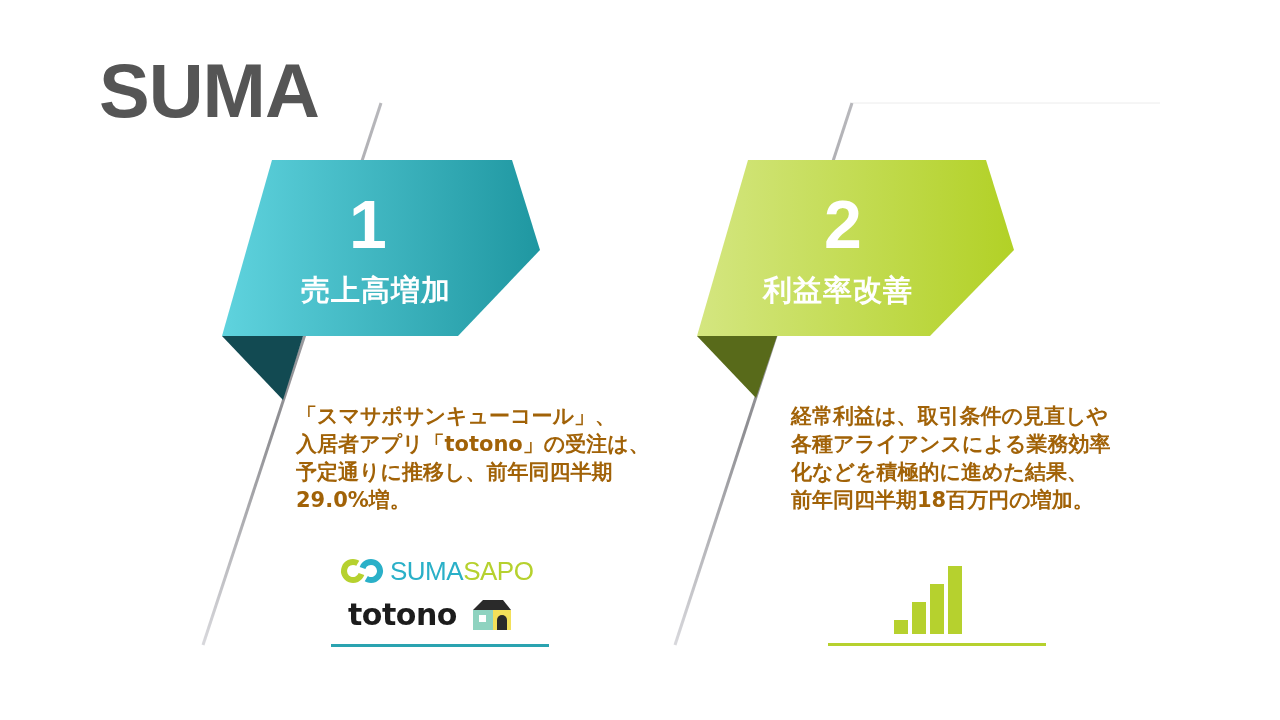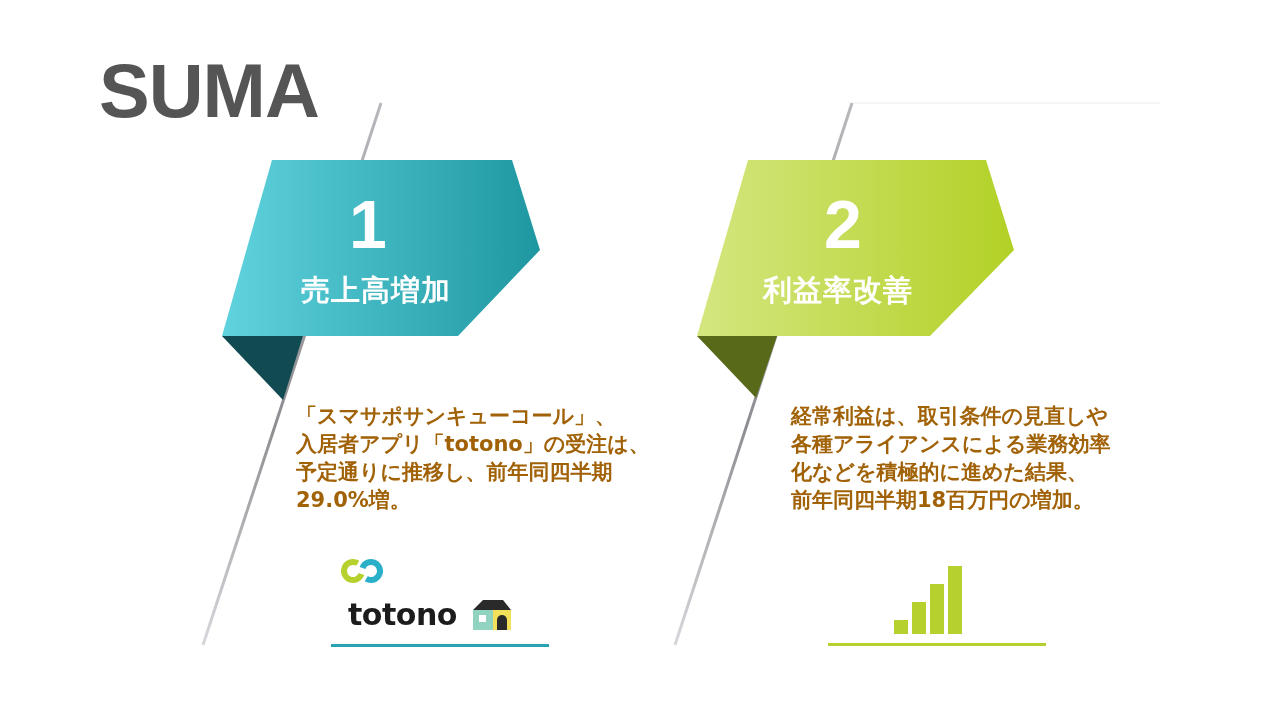--- a/index.html
+++ b/index.html
@@ -98,20 +98,21 @@
 <div class="body-text" style="left:296px; top:402px;">「スマサポサンキューコール」、
 入居者アプリ「totono」の受注は、
 予定通りに推移し、前年同四半期
 29.0%増。</div>
 
 <div class="logo-suma">
   <svg width="44" height="26" viewBox="0 0 44 26">
     <circle cx="13" cy="13" r="9" fill="none" stroke="#b6d12e" stroke-width="6" stroke-dasharray="44 14" transform="rotate(20 13 13)"></circle>
     <circle cx="31" cy="13" r="9" fill="none" stroke="#2ab0c8" stroke-width="6" stroke-dasharray="44 14" transform="rotate(200 31 13)"></circle>
   </svg>
+  <span class="word"><span class="suma">SUMA</span><span class="sapo">SAPO</span></span>
 </div>
 
 <div class="logo-totono">
   <span class="word">totono</span>
   <svg style="margin-left:12px;" width="44" height="34" viewBox="0 0 44 34">
     <polygon points="4,12 14,2 34,2 42,12" fill="#2a2a2a"></polygon>
     <rect x="4" y="12" width="20" height="20" fill="#8fd3c0"></rect>
     <rect x="24" y="12" width="18" height="20" fill="#f3e05a"></rect>
     <rect x="10" y="17" width="7" height="7" fill="#ffffff"></rect>
     <path d="M28 32 V22 a5 5 0 0 1 10 0 V32 Z" fill="#2a2a2a"></path>

